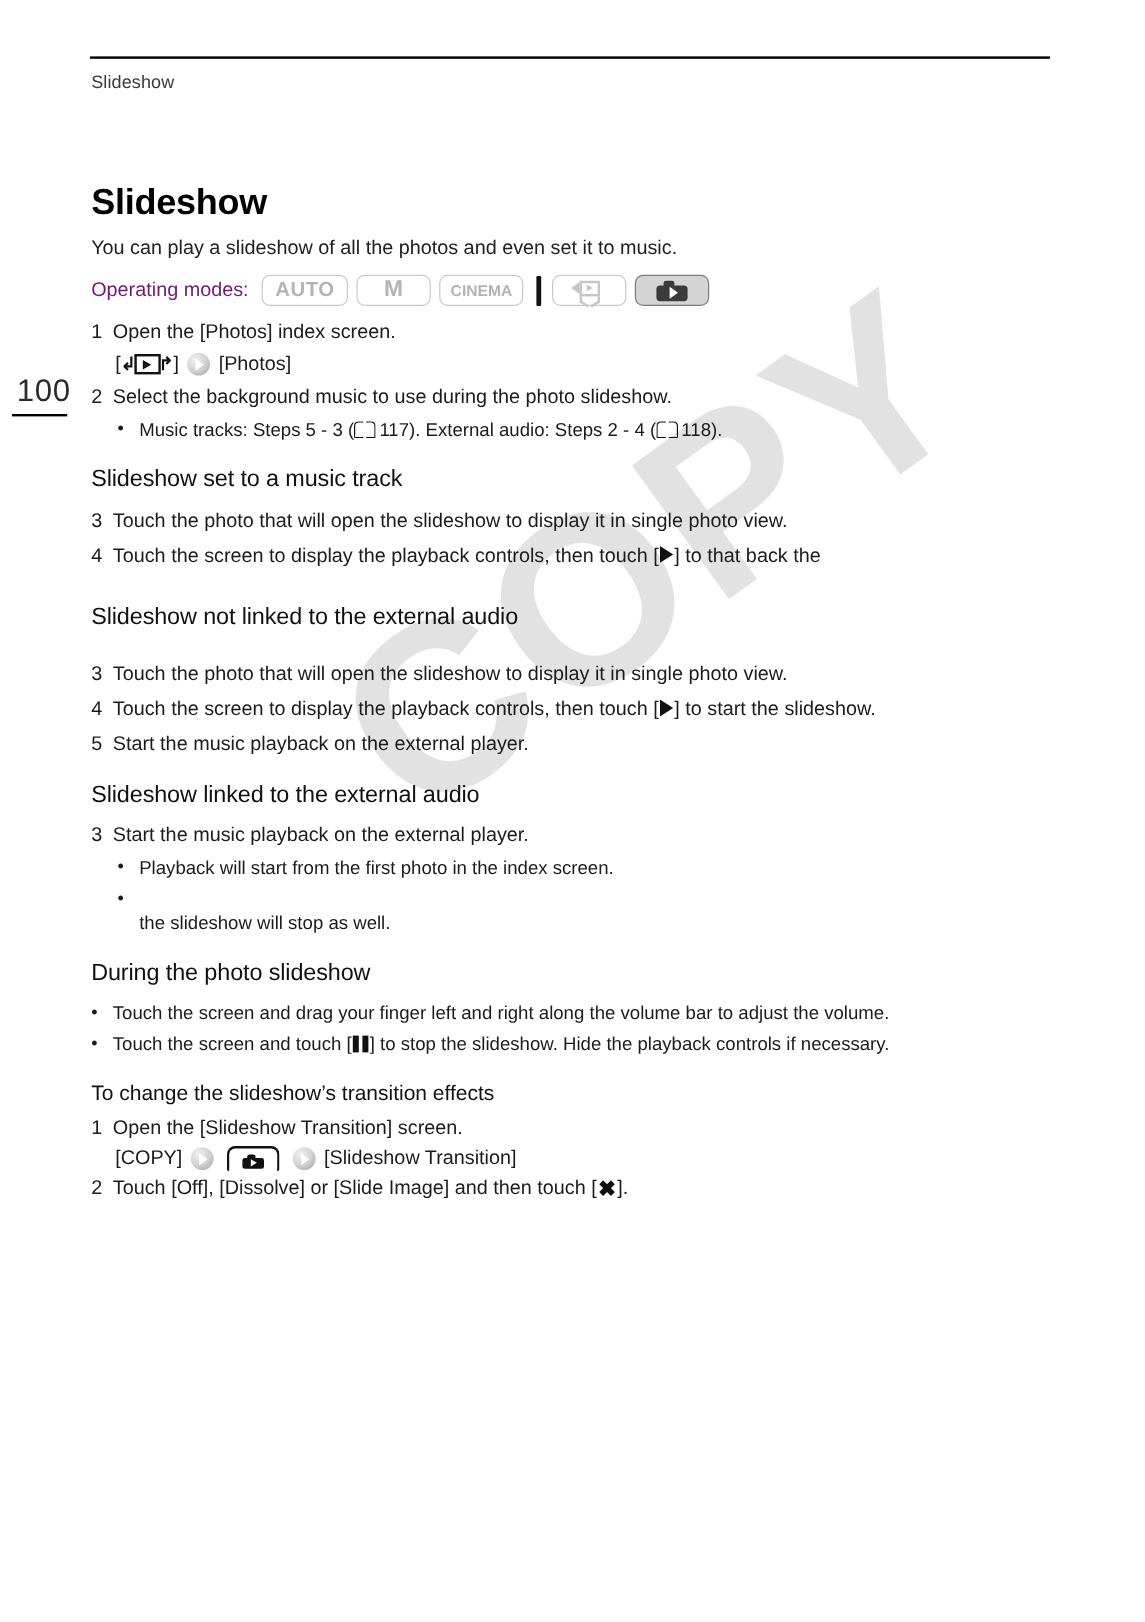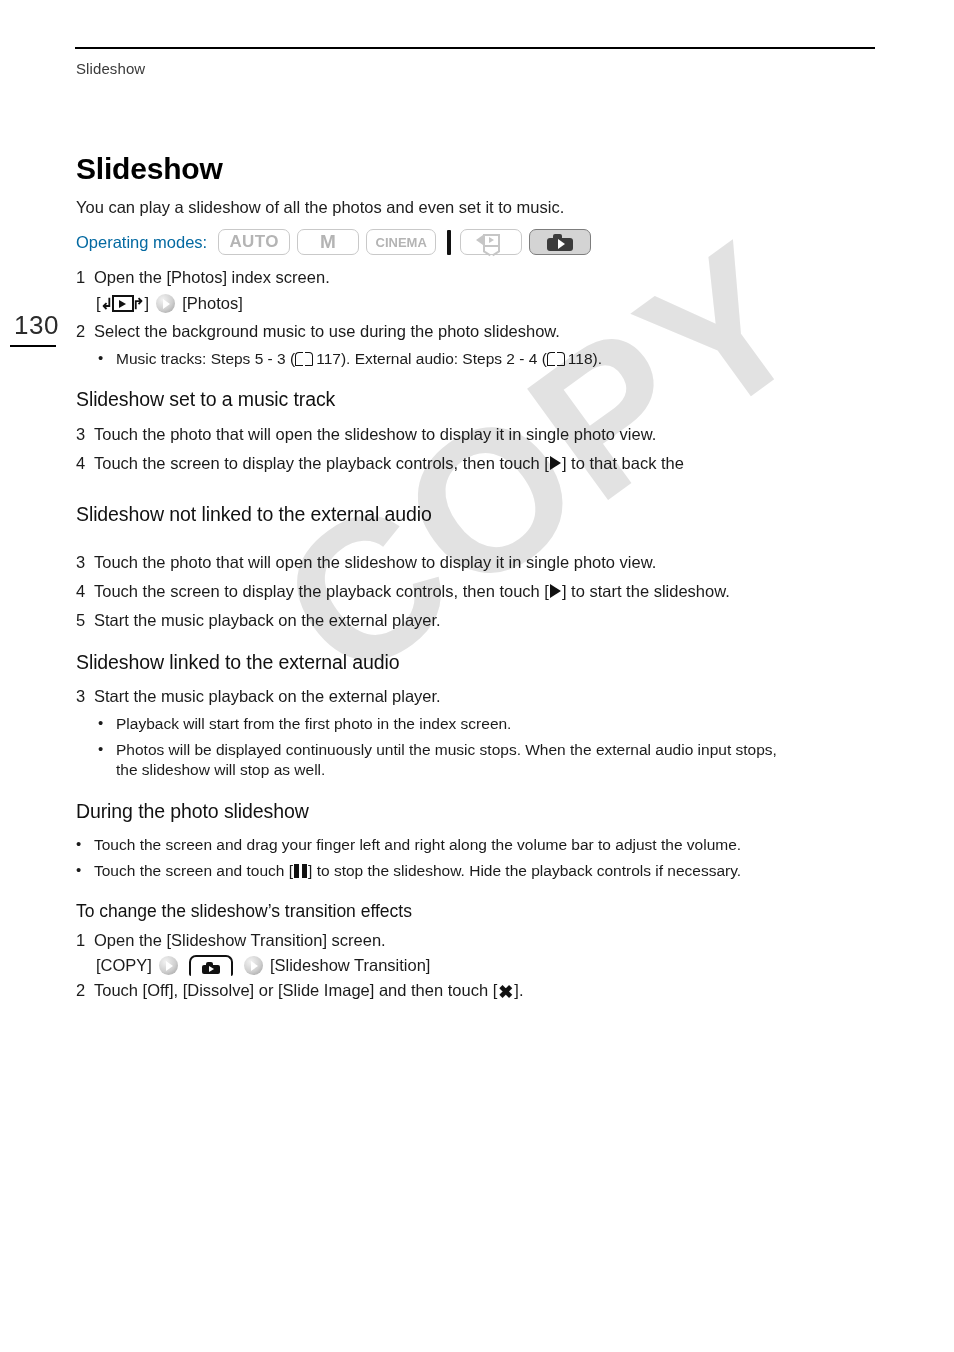--- a/index.html
+++ b/index.html
@@ -102,21 +102,21 @@
   .opmodes {
     position: absolute;
     top: 229px;
     left: 0;
     display: flex;
     align-items: center;
     gap: 0;
   }
   .opmodes-label {
     font-size: 16.5px;
-    color: #0369a1;
+    color: #701a75;
     margin-right: 11px;
   }
   .mode-chip {
     display: inline-flex;
     align-items: center;
     justify-content: center;
     border: 1.5px solid #c9c9c9;
     border-radius: 7px;
     background: #ffffff;
     height: 26px;
@@ -401,21 +401,21 @@
   }
 </style>
 </head>
 <body>
 
 <div class="page">
 
   <div class="header-rule"></div>
   <div class="running-head">Slideshow</div>
 
-  <div class="folio">130</div>
+  <div class="folio">100</div>
   <div class="folio-rule"></div>
 
   <div class="watermark">COPY</div>
 
   <div class="content">
 
     <h1 class="title">Slideshow</h1>
     <div class="intro">You can play a slideshow of all the photos and even set it to music.</div>
 
     <div class="opmodes">
@@ -514,21 +514,21 @@
       <span class="body">Start the music playback on the external player.</span>
     </div>
 
     <div class="bullet-line" style="top:714px;">
       <span class="dot">•</span>
       <span class="btext">Playback will start from the first photo in the index screen.</span>
     </div>
 
     <div class="bullet-line" style="top:740px;">
       <span class="dot">•</span>
-      <span class="btext"><span>Photos will be displayed continuously until the music stops. When the external audio input stops,</span><br><span>the slideshow will stop as well.</span></span>
+      <span class="btext"><br><span>the slideshow will stop as well.</span></span>
     </div>
 
     <h2 class="section" style="top:800px;">During the photo slideshow</h2>
 
     <div class="bullet-line" style="top:835px; left:0;">
       <span class="dot">•</span>
       <span class="btext">Touch the screen and drag your finger left and right along the volume bar to adjust the volume.</span>
     </div>
 
     <div class="bullet-line" style="top:861px; left:0;">

